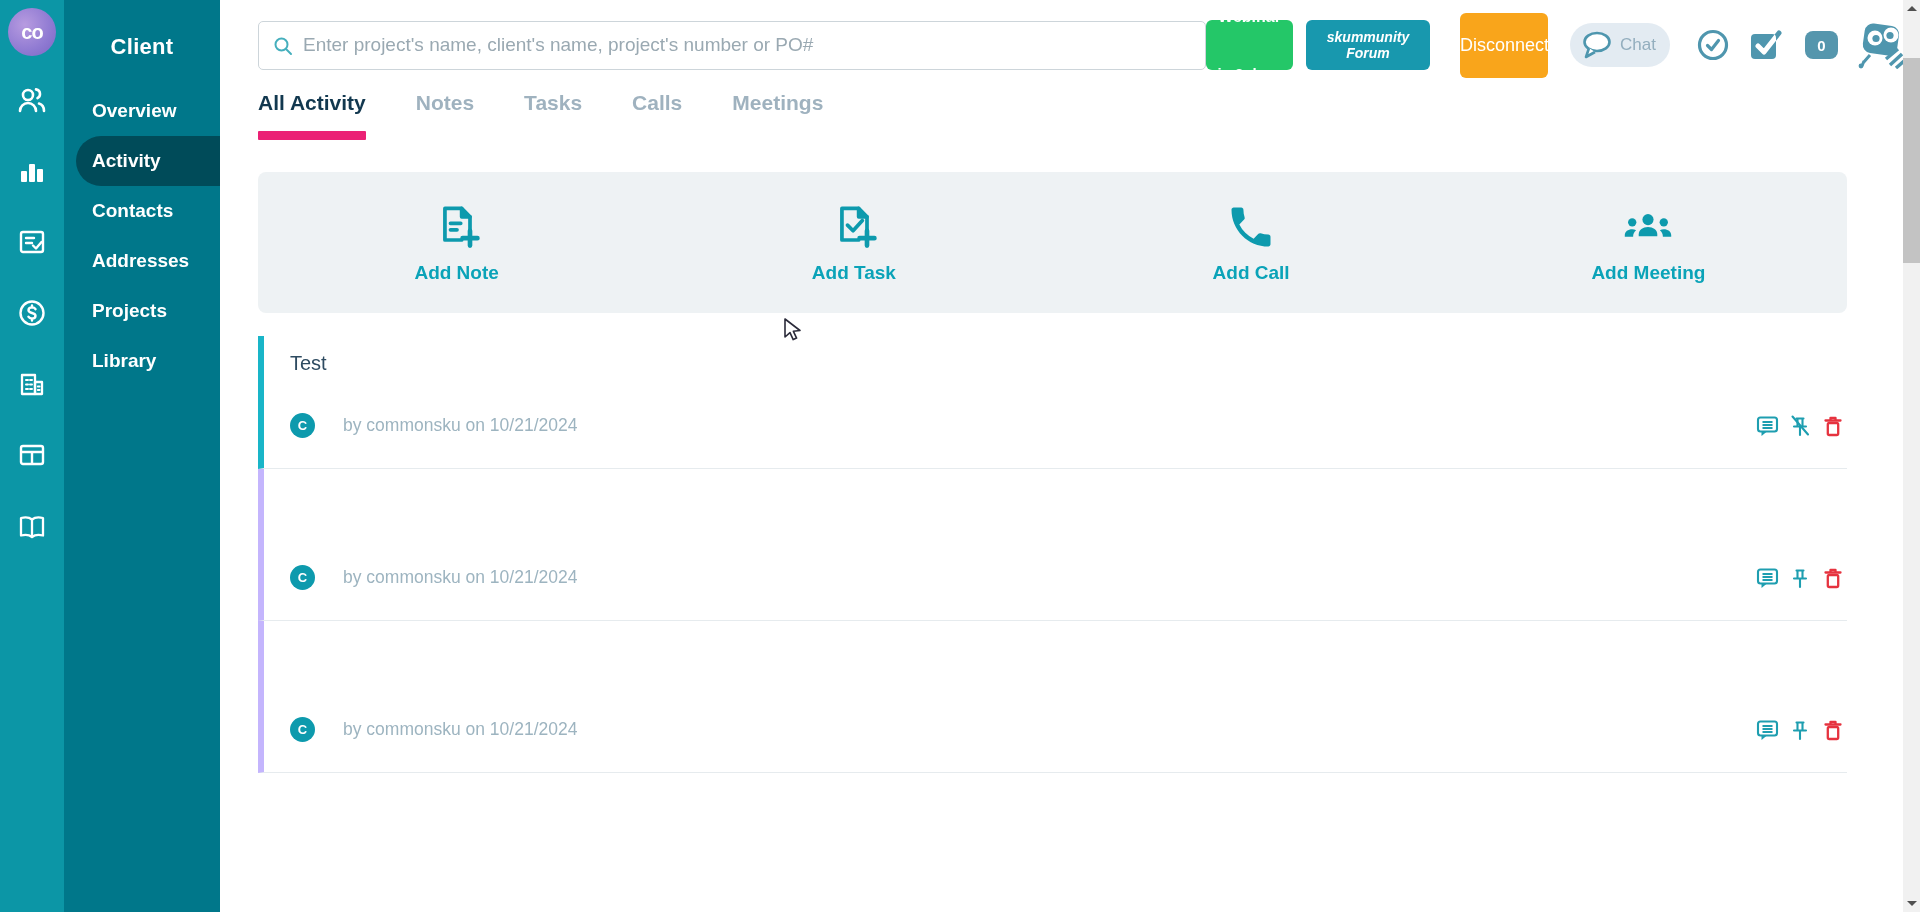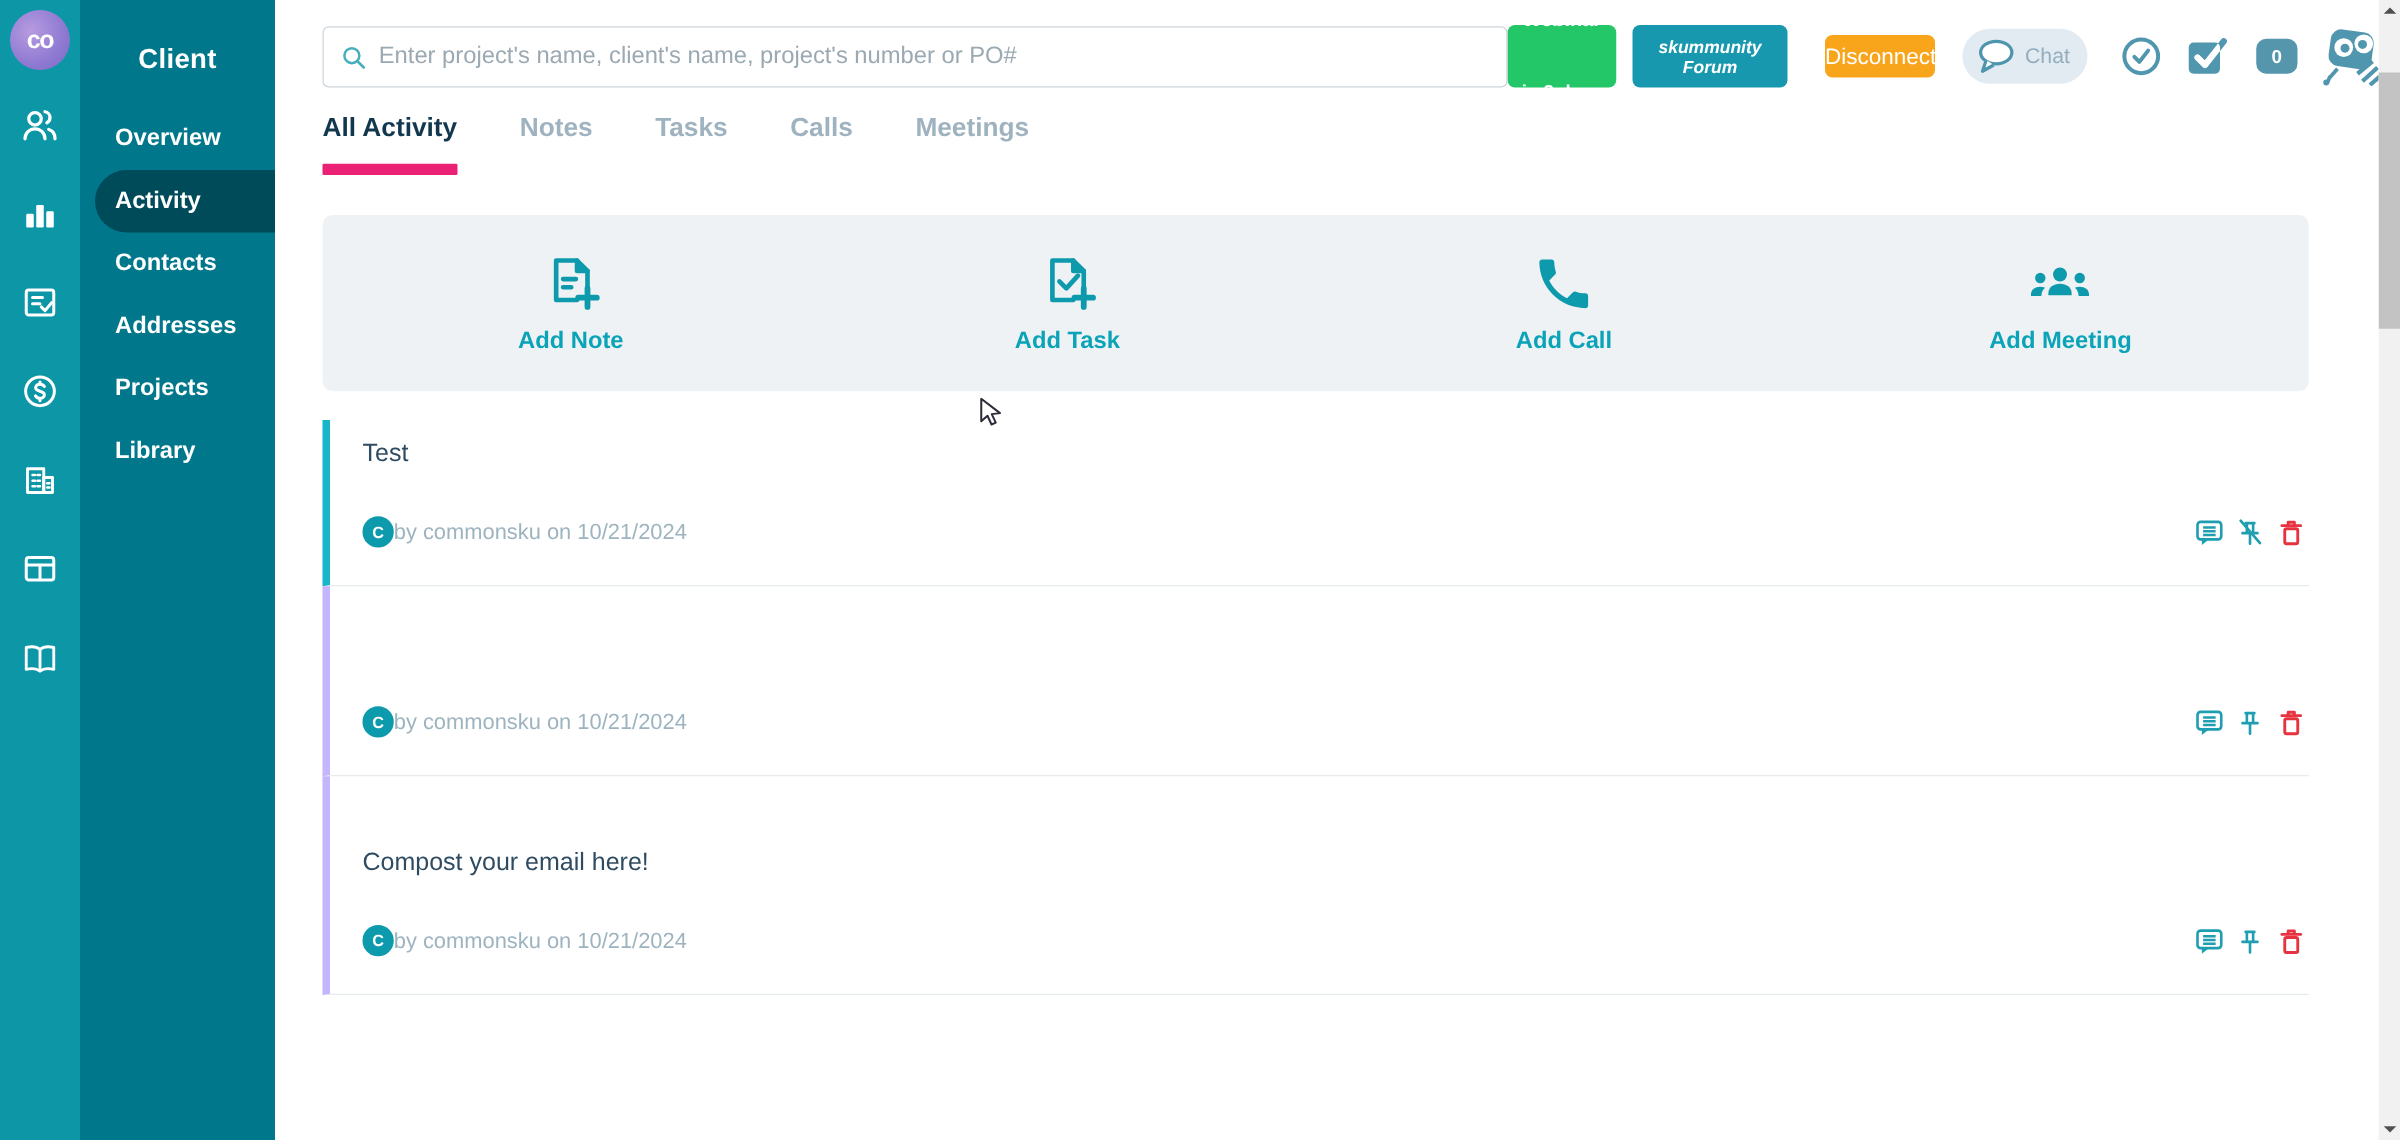--- a/index.html
+++ b/index.html
@@ -57,21 +57,21 @@
     height: 50px; border: none; border-radius: 6px; color: #fff; cursor: pointer;
     display: flex; flex-direction: column; justify-content: center; align-items: center;
     padding: 0 10px; font-family: "Liberation Sans", sans-serif; line-height: 1.15;
   }
   .btn2 .l1 { font-size: 16px; font-weight: bold; }
   .btn2 .l2 { font-size: 15px; font-weight: bold; }
   .btn-webinar { background: #24C768; width: 87px; gap: 38px; }
   .btn-forum { background: #1898AE; width: 124px; }
   .btn-forum .l1, .btn-forum .l2 { font-size: 14px; font-style: italic; }
   .btn-disconnect {
-    background: #F9A51B; width: 88px; height: 34px; border: none; border-radius: 6px;
+    background: #F9A51B; width: 88px; height: 65px; border: none; border-radius: 6px;
     color: #fff; font-size: 18px; cursor: pointer; margin-left: 17px;
     font-family: "Liberation Sans", sans-serif;
   }
   .chat-pill {
     margin-left: 9px; height: 44px; background: #E3EBF2; border-radius: 22px;
     display: flex; align-items: center; padding: 0 14px 0 10px; cursor: pointer; gap: 6px;
   }
   .chat-pill span { color: #93AEBE; font-size: 17px; }
   .hdr-icon { width: 36px; height: 36px; cursor: pointer; display: block; }
   .notif-badge {
@@ -102,21 +102,21 @@
   .items { margin-top: 23px; }
   .item { border-left: 6px solid #c4b5fd; border-bottom: 1px solid #E6EBEE; padding: 58px 0 30px 26px; position: relative; }
   .item.pinned { border-left-color: #19B5C8; padding-top: 16px; }
   .item.partial { border-bottom: none; padding-bottom: 0; }
   .item-title { font-size: 20px; color: #2E4B61; }
   .item-meta { display: flex; align-items: center; margin-top: 38px; }
   .meta-avatar {
     width: 25px; height: 25px; border-radius: 50%; background: #0D9AAD; color: #fff;
     font-size: 13px; font-weight: bold; display: flex; align-items: center; justify-content: center;
   }
-  .meta-text { margin-left: 0; font-size: 17.5px; color: #9DB4C0; }
+  .meta-text { margin-left: 28px; font-size: 17.5px; color: #9DB4C0; }
   .row-icons { margin-left: auto; display: flex; align-items: center; gap: 9px; padding-right: 2px; }
   .row-icons svg { width: 24px; height: 24px; cursor: pointer; display: block; }
 
   
   .scrollbar { position: absolute; right: 0; top: 0; bottom: 0; width: 17px; background: #F1F1F1; }
   .sb-arrow { position: absolute; left: 0; width: 17px; height: 17px; display: flex; align-items: center; justify-content: center; }
   .sb-arrow.up { top: 0; } .sb-arrow.down { bottom: 0; }
   .sb-arrow i { display:block; width: 0; height: 0; border-left: 5px solid transparent; border-right: 5px solid transparent; }
   .sb-arrow.up i { border-bottom: 5px solid #505050; }
   .sb-arrow.down i { border-top: 5px solid #505050; }
@@ -346,21 +346,20 @@
           <svg viewBox="0 0 24 24" fill="none" stroke="#E6333F" stroke-width="2.3" stroke-linejoin="round">
             <path d="M4.5 6.5h15" stroke-linecap="round"></path>
               <path d="M9.5 6V3.8h5V6"></path>
               <rect x="6.8" y="9" width="10.4" height="12" rx="1.5"></rect>
           </svg>
         </div>
       </div>
     </div>
 
     <div class="item">
-      <div class="item-title">Compost your email here!</div>
       <div class="item-meta">
         <div class="meta-avatar">C</div>
         <span class="meta-text">by commonsku on 10/21/2024</span>
         <div class="row-icons">
           <svg viewBox="0 0 24 24" fill="none" stroke="#1E9EB0" stroke-width="2.1" stroke-linejoin="round">
             <rect x="3" y="3.5" width="19" height="14" rx="2.5"></rect>
               <path d="M7.5 8h10M7.5 11h10M7.5 14h10"></path>
               <path d="M6.5 17.5V22l5.5-4.5" fill="#1E9EB0" stroke="none"></path>
           </svg>
           <svg viewBox="0 0 24 24" fill="none" stroke="#1E9EB0" stroke-width="2.1" stroke-linecap="round">

